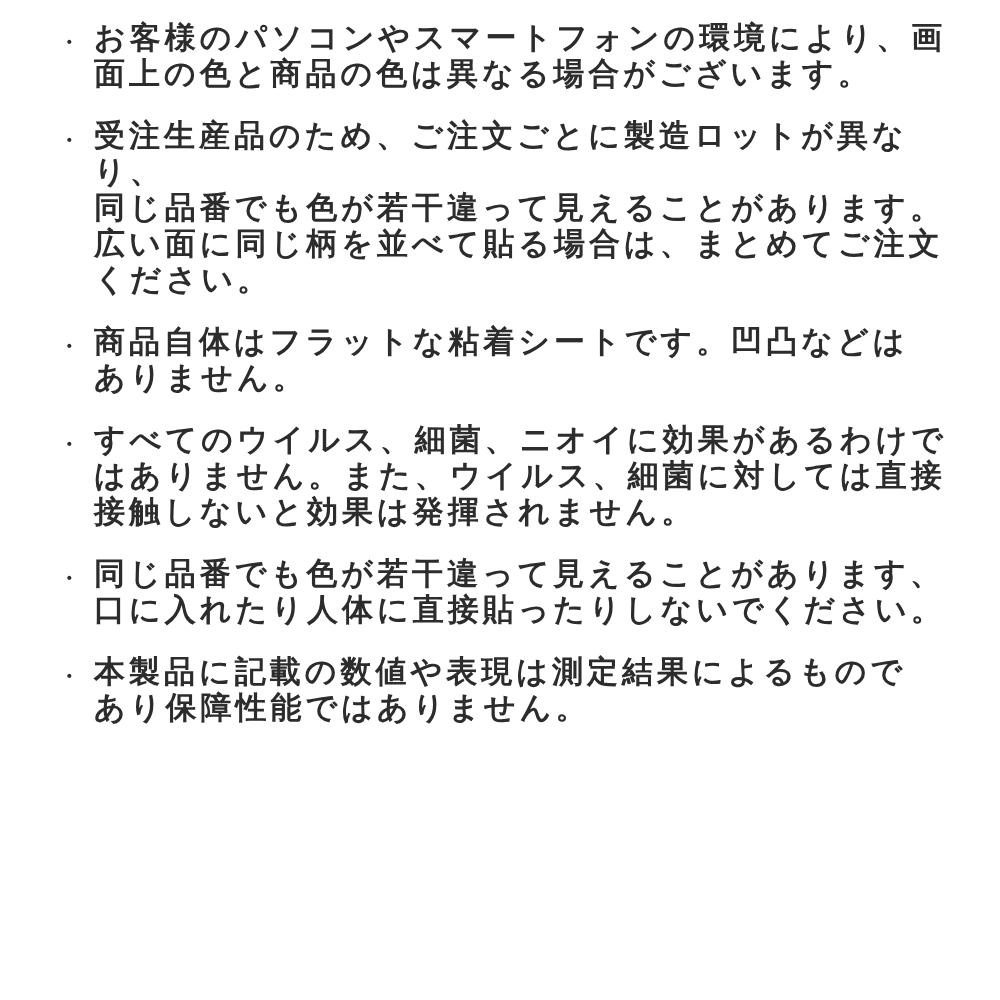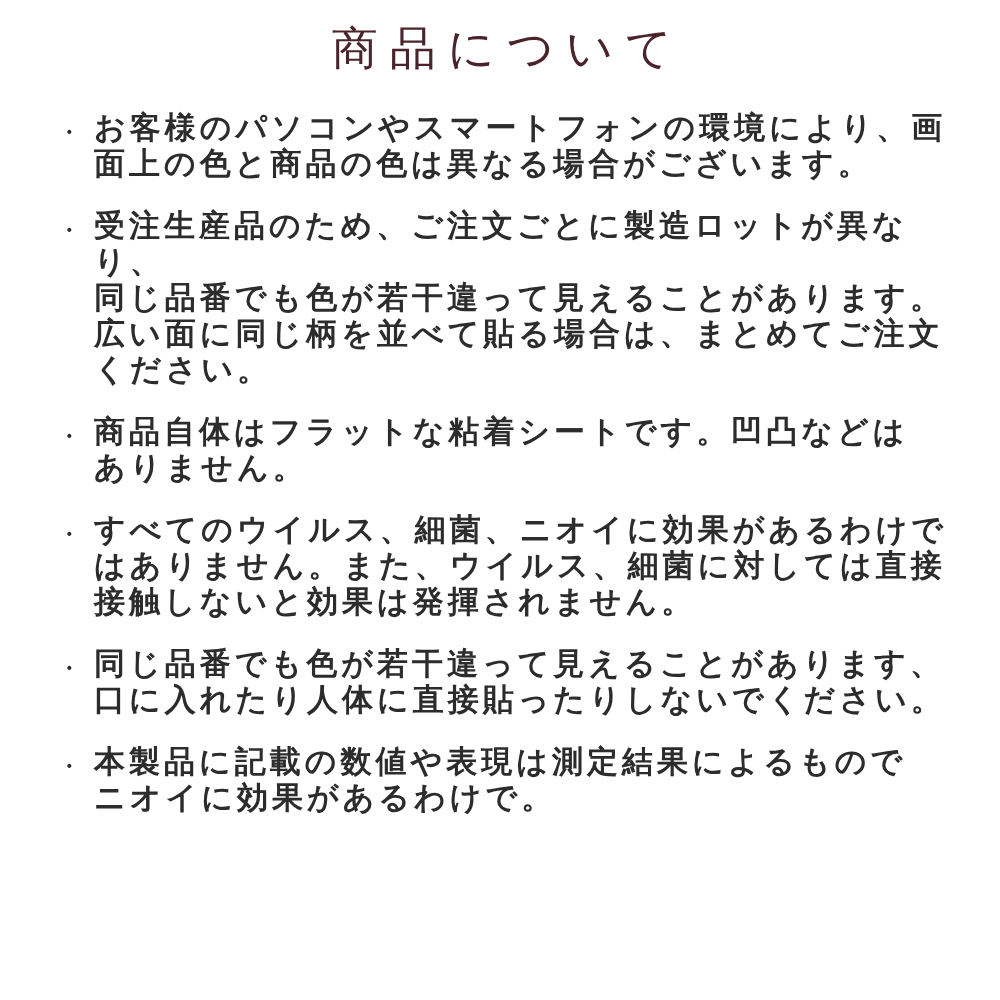--- a/index.html
+++ b/index.html
@@ -55,21 +55,20 @@
     line-height: 36px;
     letter-spacing: 4px;
     white-space: pre-line;
     color: var(--body-color);
   }
 </style>
 </head>
 <body>
 
 <div class="page">
-  <h1 class="page-title">商品について</h1>
 
   <ul class="notes-list">
   <li class="note-item">
     <span class="bullet">・</span>
     <span class="note-text">お客様のパソコンやスマートフォンの環境により、画
 面上の色と商品の色は異なる場合がございます。</span>
   </li>
 
   <li class="note-item">
     <span class="bullet">・</span>
@@ -94,17 +93,17 @@
 
   <li class="note-item">
     <span class="bullet">・</span>
     <span class="note-text">同じ品番でも色が若干違って見えることがあります、
 口に入れたり人体に直接貼ったりしないでください。</span>
   </li>
 
   <li class="note-item">
     <span class="bullet">・</span>
     <span class="note-text">本製品に記載の数値や表現は測定結果によるもので
-ニオイに効果があるわけで。</span>
+あり保障性能ではありません。</span>
   </li>
 
 </ul>
 </div>
 
 </body></html>

